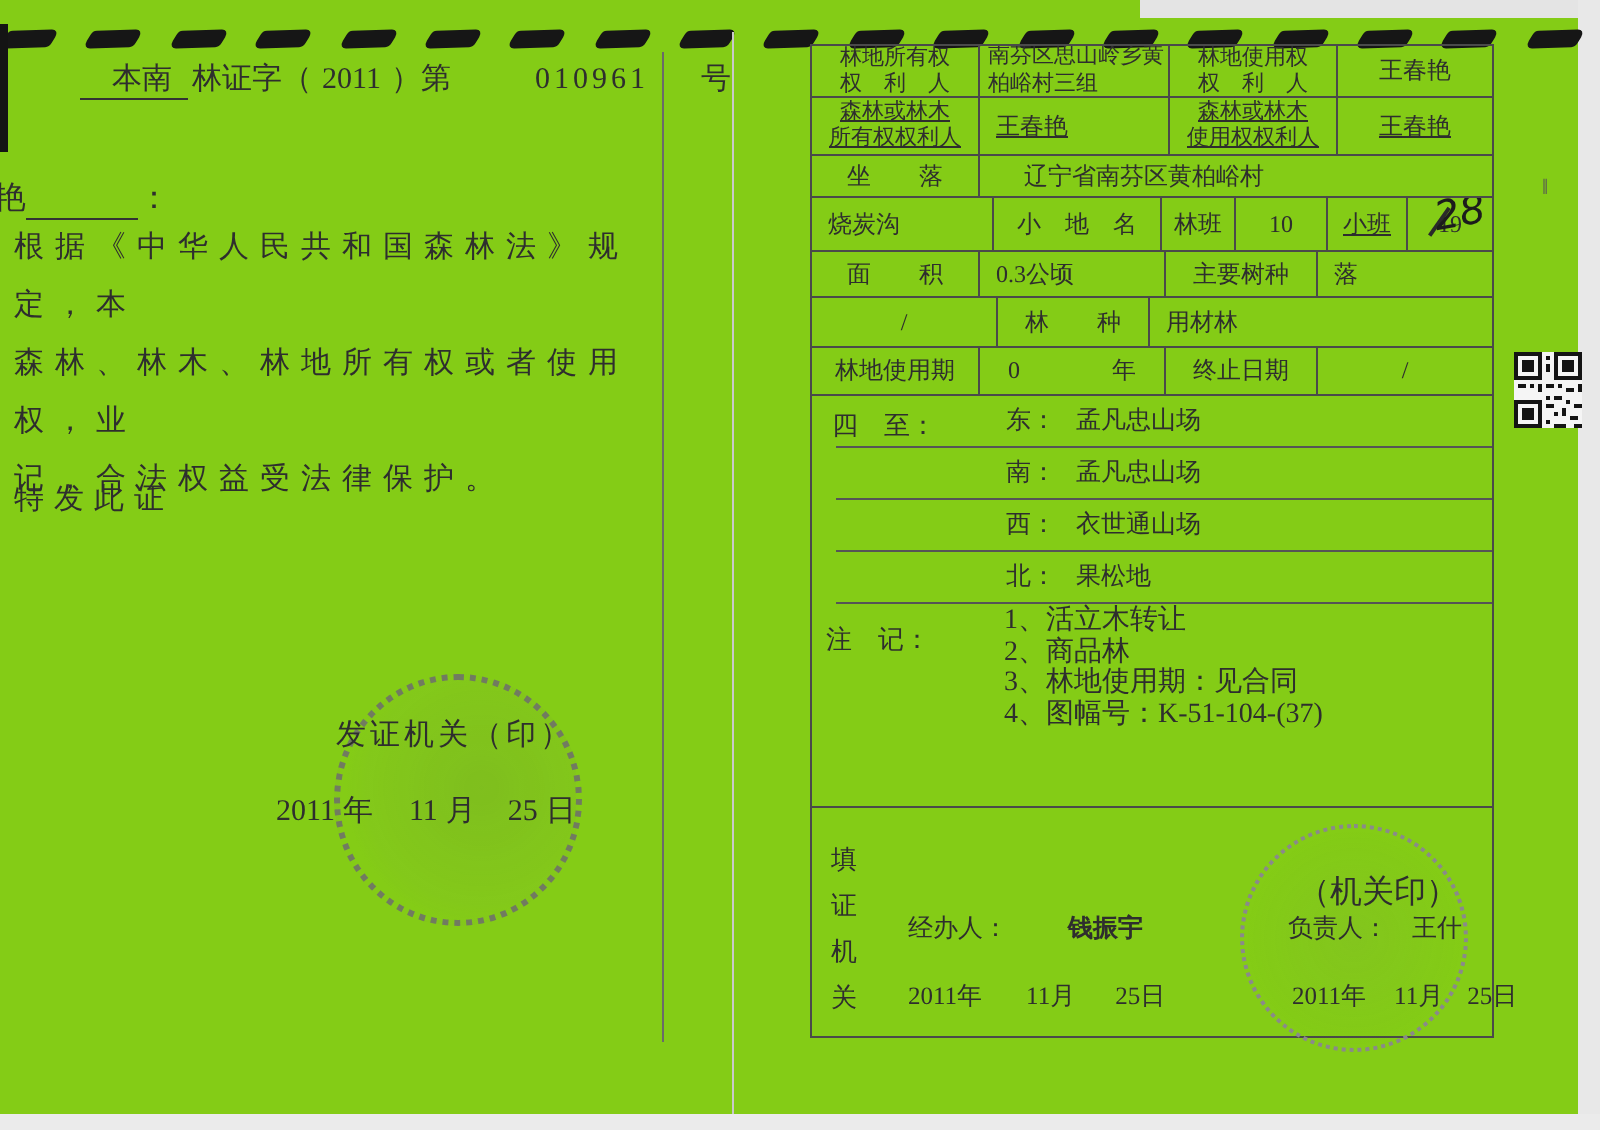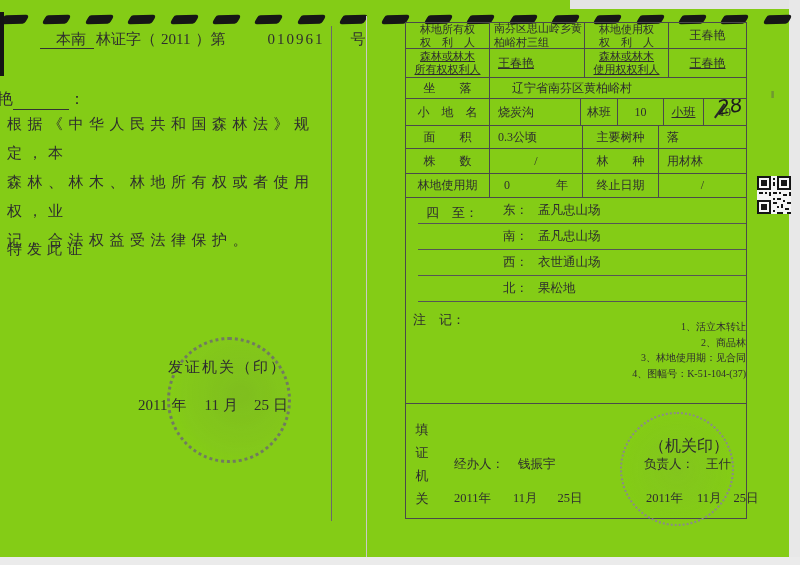--- a/index.html
+++ b/index.html
@@ -48,33 +48,33 @@
   .w84{width:84px;}.w95{width:95px;}.w93{width:93px;}.w91{width:91px;}
   .w76{width:76px;}.w46{width:46px;}.w40{width:40px;text-decoration:underline;}.w37{width:37px;}
   .flex1{flex:1;}
   .cell-rel{position:relative;}
   .hw{position:absolute;left:13px;top:-5px;font-size:20px;font-style:italic;color:#1c1c1c;
       font-family:"DejaVu Sans",sans-serif;transform:rotate(-10deg);}
   .strike{position:absolute;left:7px;top:11px;width:17px;height:1.5px;background:#2a2a2a;transform:rotate(-55deg);}
   .num-year{display:flex;justify-content:space-between;padding:0 14px;}
   
   .sec-bounds{position:relative;height:105px;border-bottom:none;}
-  .bounds-label{position:absolute;left:20px;top:6px;font-size:13px;}
+  .bounds-label{position:absolute;left:10px;top:6px;font-size:13px;}
   .bound-item{margin-left:12px;height:26px;border-bottom:1px solid #555;display:flex;
               align-items:center;padding-left:85px;font-size:12.5px;box-sizing:border-box;}
   .bound-item .dir{margin-right:10px;}
   
   .sec-notes{position:relative;height:101px;border-bottom:1px solid #4a4a4a;box-sizing:border-box;}
   .notes-label{position:absolute;left:7px;top:8px;font-size:13px;}
-  .notes-items{margin-left:96px;padding-top:16px;text-align:right;font-size:10px;line-height:15.5px;}
+  .notes-items{margin-left:96px;padding-top:0;text-align:left;font-size:14px;line-height:15.5px;}
   
   .sec-footer{position:relative;height:115px;}
   .f-agency{position:absolute;left:8px;top:14px;width:16px;font-size:13px;line-height:23px;text-align:center;}
   .f-handler{position:absolute;left:48px;top:52px;font-size:12.5px;}
-  .f-handler .name{margin-left:14px;}
+  .f-handler .name{margin-left:30px;font-weight:bold;}
   .f-date1{position:absolute;left:48px;top:86px;font-size:12.5px;white-space:nowrap;}
   .f-date1 .m{margin-left:22px;}.f-date1 .d{margin-left:20px;}
   .f-sealhint{position:absolute;left:243px;top:32px;font-size:16px;}
   .f-manager{position:absolute;left:238px;top:52px;font-size:12.5px;}
   .f-manager .name{margin-left:12px;}
   .f-date2{position:absolute;left:240px;top:86px;font-size:12.5px;white-space:nowrap;}
   .f-date2 .m{margin-left:14px;}.f-date2 .d{margin-left:12px;}
   .f-seal{position:absolute;left:214px;top:8px;width:110px;height:110px;border:2.5px dotted #8a8a8a;
           border-radius:50%;background:radial-gradient(circle at 50% 50%,rgba(120,120,120,.08),transparent 70%);}
   
@@ -167,41 +167,40 @@
       </div>
       <div class="td flex1">王春艳</div>
     </div>
 
     <div class="tr h21">
       <div class="td w84">坐　　落</div>
       <div class="td flex1 left-al">辽宁省南芬区黄柏峪村</div>
     </div>
 
     <div class="tr h27">
+      <div class="td w91 left-al">烧炭沟</div>
       <div class="td w84">小　地　名</div>
-      <div class="td w91 left-al">烧炭沟</div>
       <div class="td w37">林班</div>
       <div class="td w46">10</div>
       <div class="td w40">小班</div>
       <div class="td flex1 cell-rel">
         <span>19</span>
         <span class="strike"></span>
         <span class="hw">28</span>
       </div>
     </div>
 
     <div class="tr h23">
       <div class="td w84">面　　积</div>
       <div class="td w93 left-al">0.3公顷</div>
       <div class="td w76">主要树种</div>
       <div class="td flex1 left-al">落</div>
     </div>
 
     <div class="tr h25">
-      <div class="td w84">株　　数</div>
       <div class="td w93">/</div>
       <div class="td w76">林　　种</div>
       <div class="td flex1 left-al">用材林</div>
     </div>
 
     <div class="tr h24">
       <div class="td w84">林地使用期</div>
       <div class="td w93 num-year">
         <span>0</span>
         <span>年</span>

